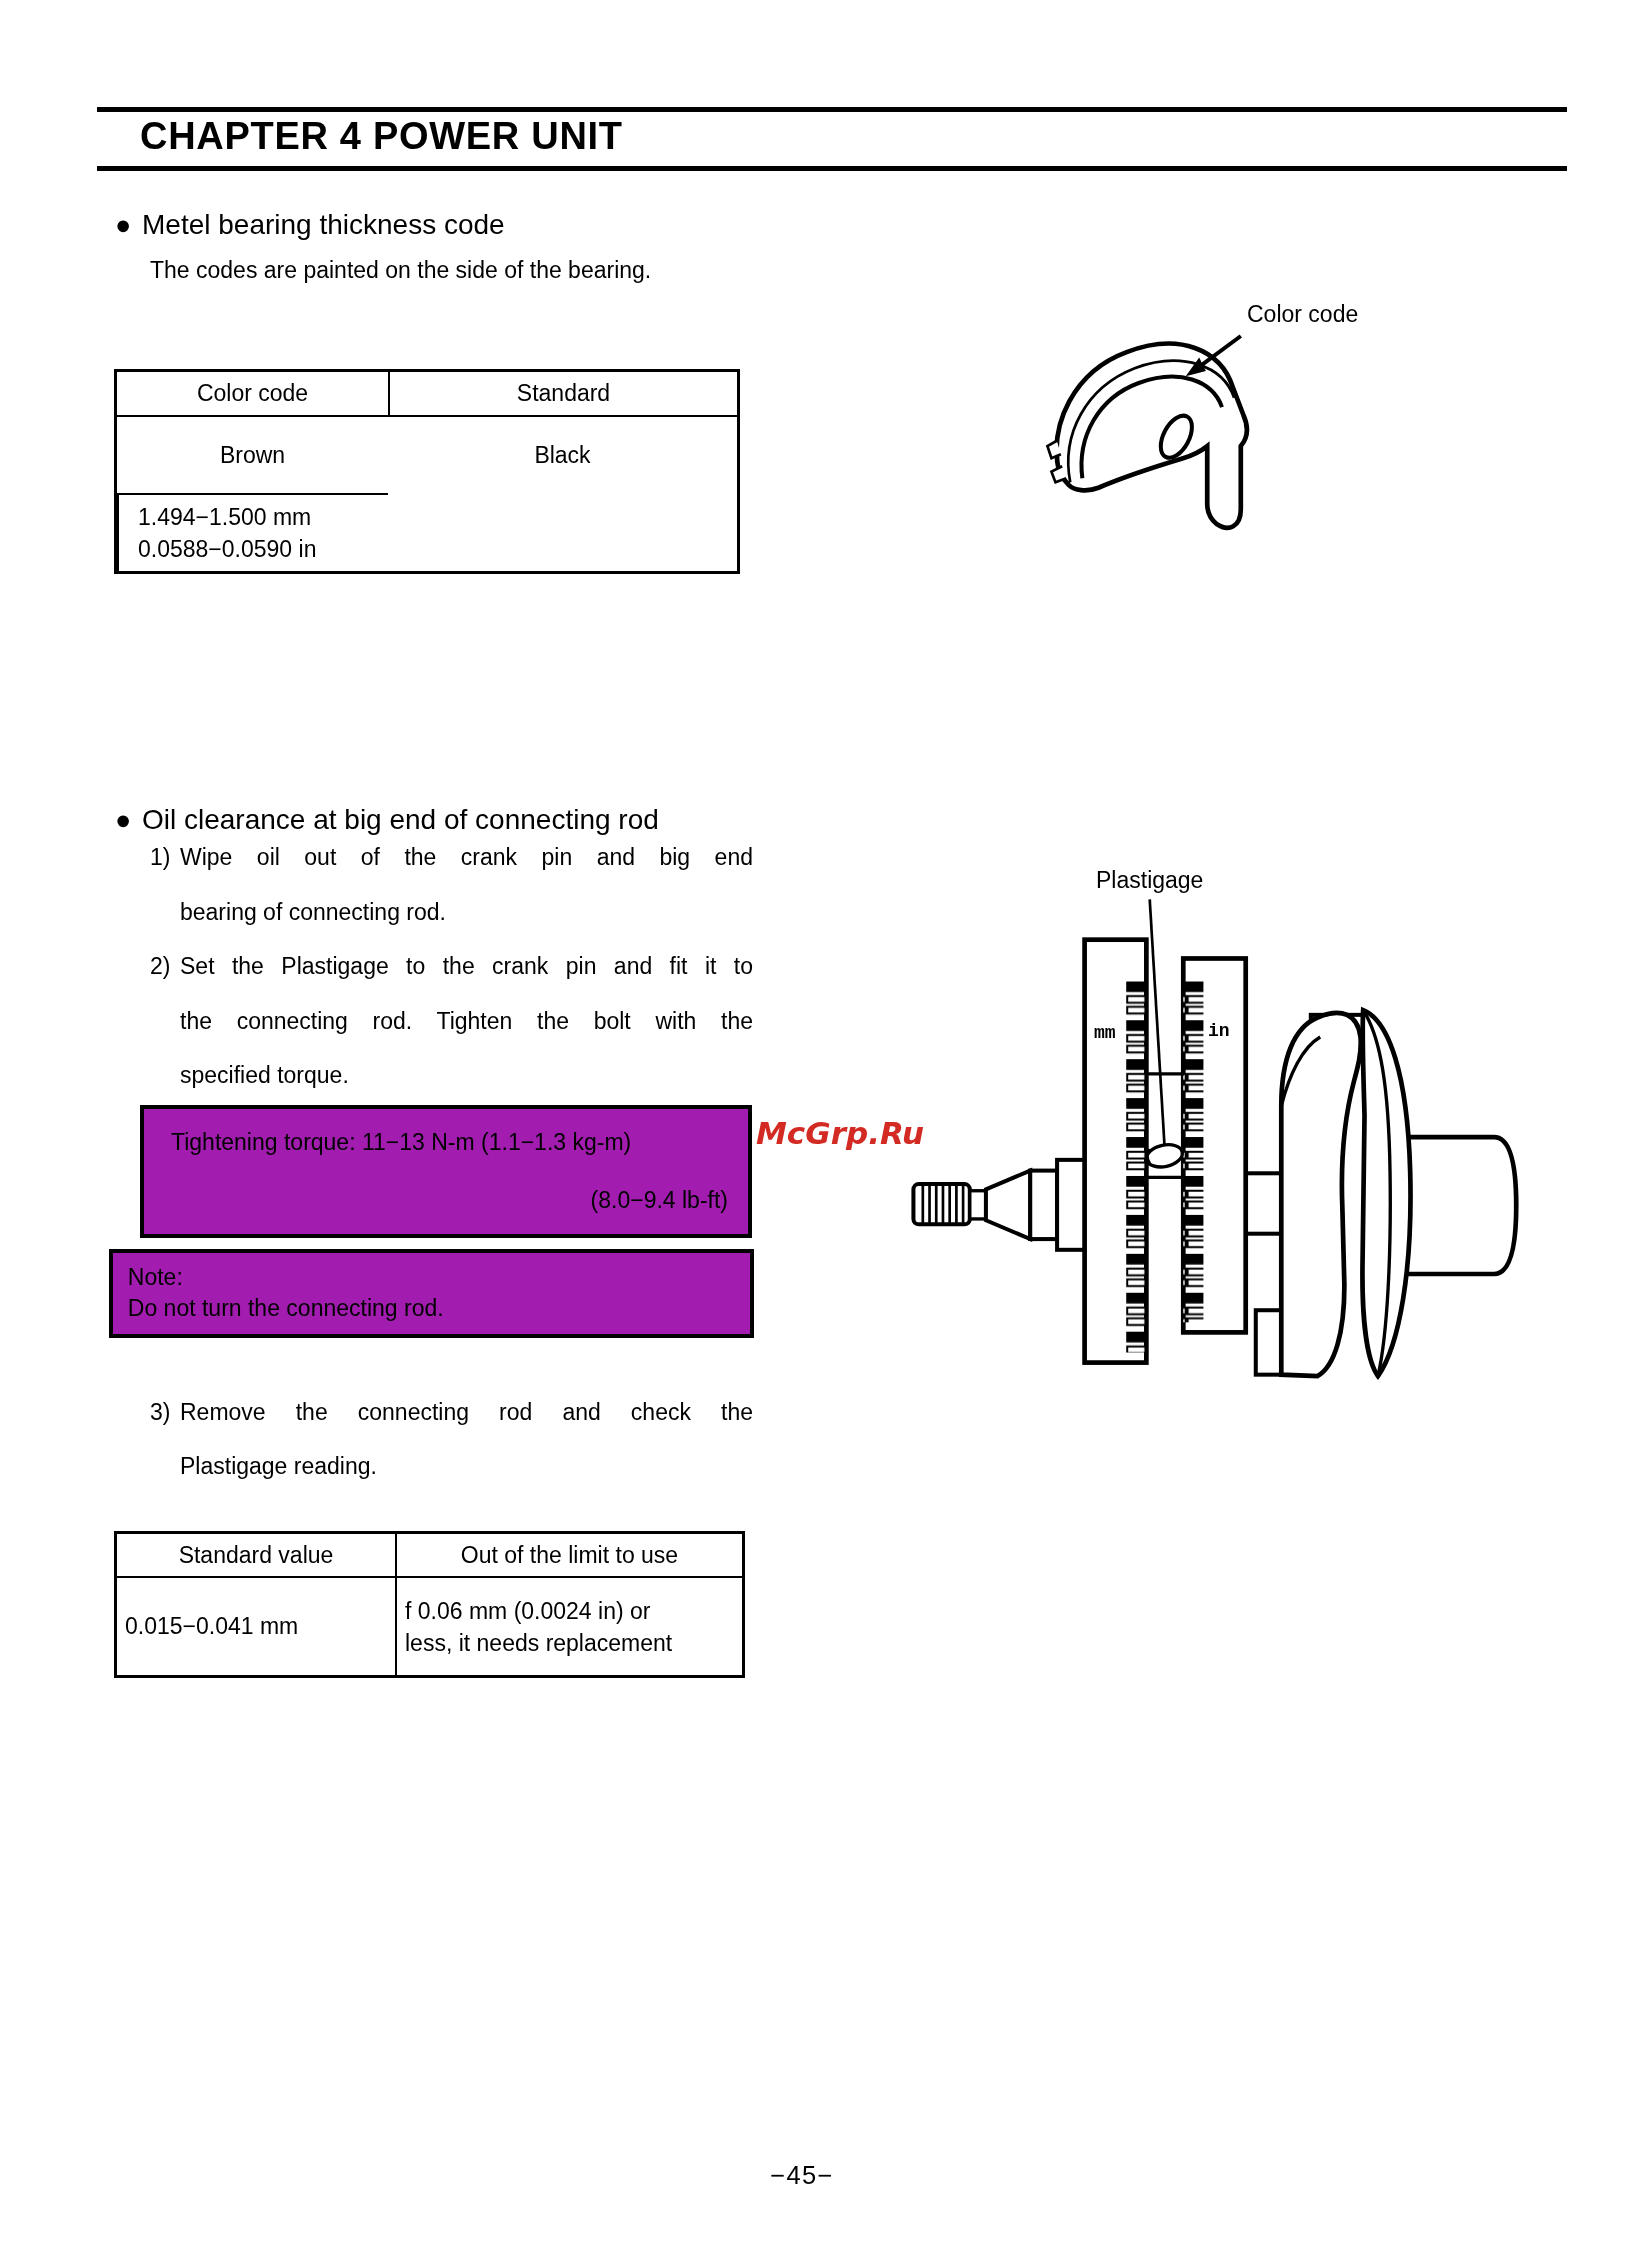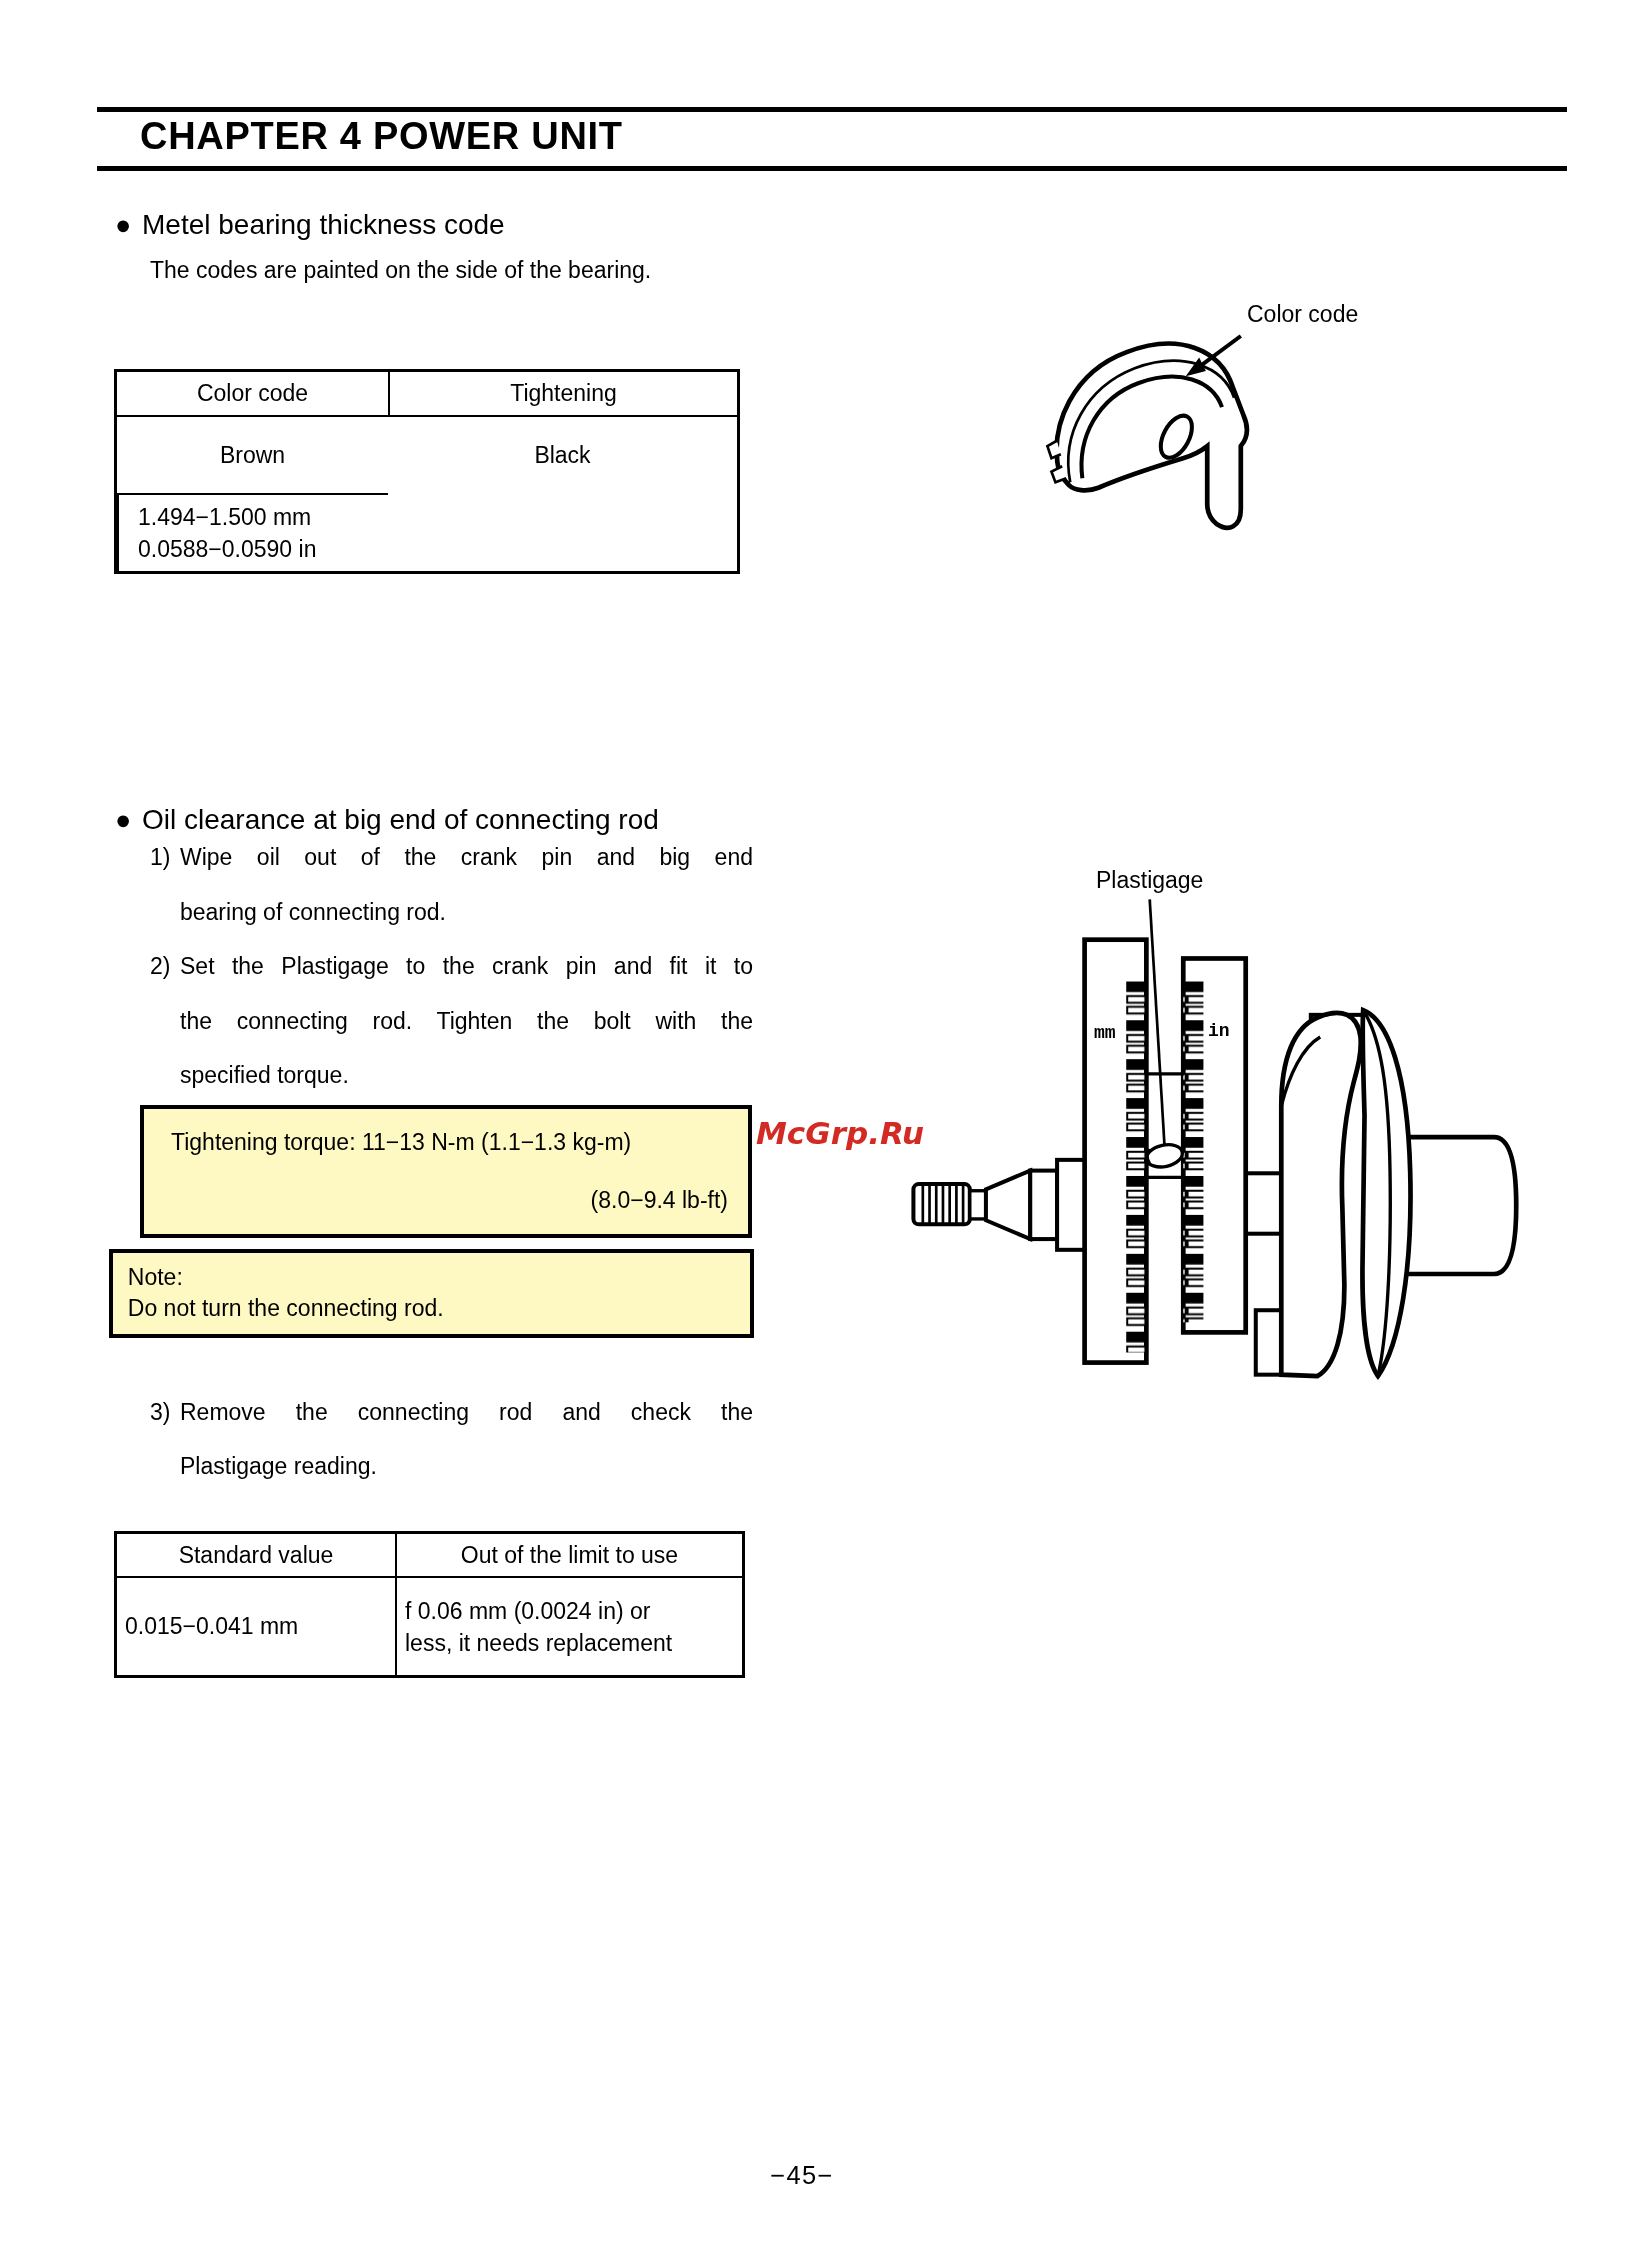--- a/index.html
+++ b/index.html
@@ -23,21 +23,21 @@
   .tbl .cell { border-left:2.7px solid #000; border-top:2.7px solid #000;
                display:flex; flex-direction:column; justify-content:center; }
   .tbl .cell.first-col { border-left:none; }
   .tbl .cell.head-row { border-top:none; }
   .tbl .center { align-items:center; text-align:center; }
   .tbl .pad-left { padding-left:19px; }
   .tbl .tight-left { padding-left:8px; }
   .tbl .two-line div { line-height:32px; }
 
   
-  .spec-box { position:absolute; border:4px solid #000; background:#fef9c3; font-size:23px; }
+  .spec-box { position:absolute; border:4px solid #000; background:#a21caf; font-size:23px; }
   .watermark { position:absolute; font-family:"DejaVu Sans", sans-serif;
                font-style:italic; font-weight:bold; font-size:31px; color:#d32b24; white-space:nowrap; }
   .mono-label { position:absolute; font-family:"Liberation Mono", monospace;
                 font-weight:bold; font-size:18px; }
   .fig-label { position:absolute; font-size:23px; white-space:nowrap; }
   .page-number { position:absolute; font-size:25.5px; letter-spacing:1.3px; white-space:nowrap; }
   svg { position:absolute; overflow:visible; }
 </style>
 </head>
 <body>
@@ -49,21 +49,21 @@
   <div class="rule" style="left:97px; top:166px; width:1470px; height:4.7px;"></div>
 
   <div class="abs bullet-row" style="left:115px; top:209px;">
     <span class="bullet-glyph">●</span>
     <span class="bullet-text">Metel bearing thickness code</span>
   </div>
   <div class="abs body-line" style="left:150px; top:256px;">The codes are painted on the side of the bearing.</div>
 
   <div class="tbl" style="left:114px; top:369px; width:626px; grid-template-columns:271px 1fr; grid-template-rows:43px 78px 78px;">
     <div class="cell head-row first-col center">Color code</div>
-    <div class="cell head-row center">Tightening</div>
+    <div class="cell head-row center">Standard</div>
     <div class="cell first-col center">Brown</div>
     <div class="cell first-col center">Black</div>
     <div class="cell pad-left two-line">
       <div>1.494−1.500 mm</div>
       <div>0.0588−0.0590 in</div>
     </div>
   </div>
 
   <svg style="left:1007px; top:289px;" width="430" height="282" viewBox="1500 430 640 420">
     <path d="M 1578 706

